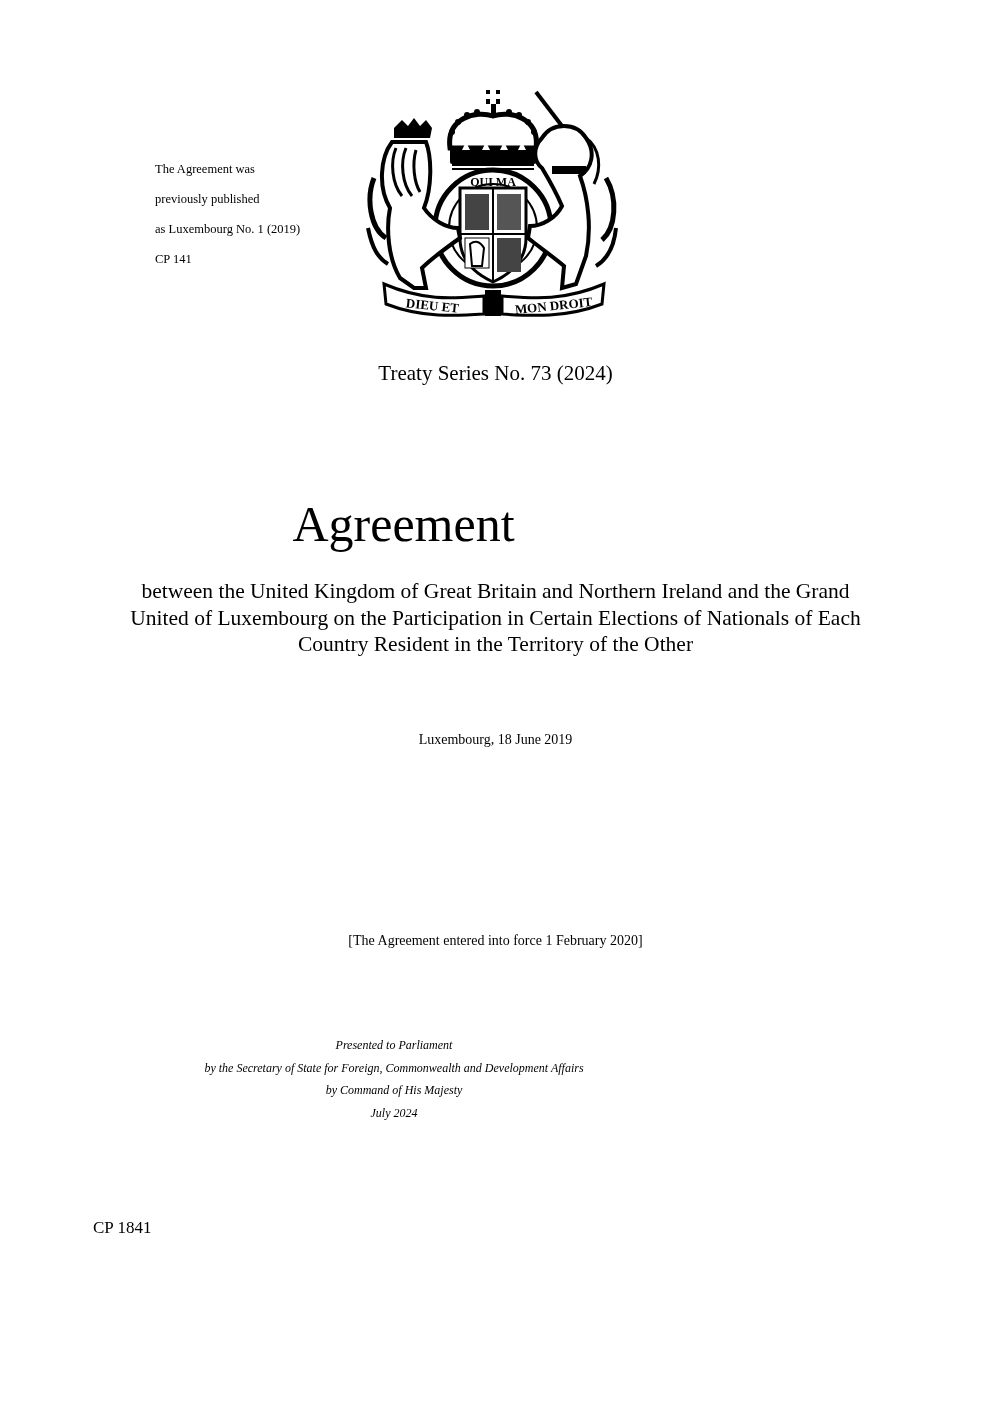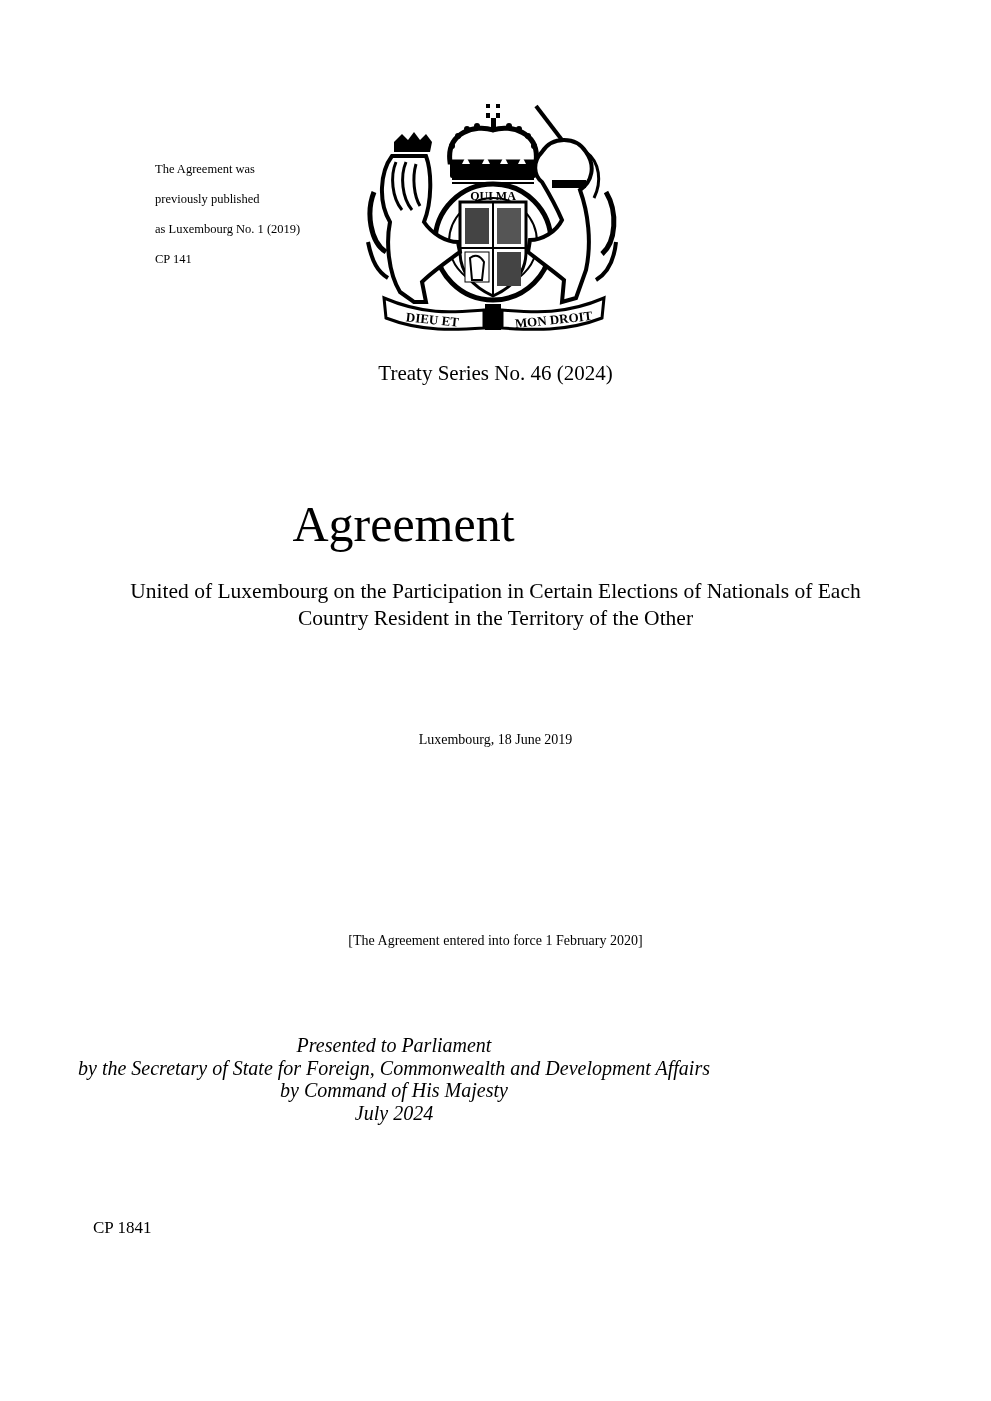--- a/index.html
+++ b/index.html
@@ -18,21 +18,21 @@
     .abs { position: absolute; }
     .previously {
       left: 155px;
       top: 147px;
       font-size: 12.5px;
       line-height: 15px;
       white-space: pre-line;
     }
     .crest {
       left: 366px;
-      top: 102px;
+      top: 88px;
       width: 256px;
       height: 230px;
     }
     .series {
       left: 0;
       width: 991px;
       top: 359px;
       text-align: center;
       font-size: 21px;
       line-height: 28px;
@@ -68,21 +68,21 @@
       text-align: center;
       font-size: 14px;
       line-height: 18px;
     }
     .presented {
       left: 0;
       width: 788px;
       top: 1034px;
       text-align: center;
       font-style: italic;
-      font-size: 20px;
+      font-size: 12px;
       line-height: 22.5px;
     }
     .presented div { white-space: nowrap; }
     .cp-number {
       left: 93px;
       top: 1217px;
       font-size: 17px;
       line-height: 22px;
     }
   </style>
@@ -158,25 +158,26 @@
     <g>
       <path d="M18 196 C60 214, 90 210, 118 208 L118 226 C90 228, 56 230, 20 216 Z" fill="#fff" stroke="#000" stroke-width="3"></path>
       <path d="M136 208 C164 210, 196 214, 238 196 L236 216 C200 230, 166 228, 136 226 Z" fill="#fff" stroke="#000" stroke-width="3"></path>
       <rect x="119" y="202" width="16" height="26" fill="#000"></rect>
       <text x="66" y="222" text-anchor="middle" font-family="Liberation Serif, serif" font-size="13" font-weight="bold" transform="rotate(6 66 222)">DIEU ET</text>
       <text x="188" y="222" text-anchor="middle" font-family="Liberation Serif, serif" font-size="13" font-weight="bold" transform="rotate(-6 188 222)">MON DROIT</text>
     </g>
   </svg>
 </div>
 
-<div class="abs series">Treaty Series No. 46 (2024)</div>
+<div class="abs series">Treaty Series No. 73 (2024)</div>
 
 <div class="abs title">Agreement</div>
 
 <div class="abs subtitle">
+  <div>between the United Kingdom of Great Britain and Northern Ireland and the Grand</div>
   <div>United of Luxembourg on the Participation in Certain Elections of Nationals of Each</div>
   <div>Country Resident in the Territory of the Other</div>
 </div>
 
 <div class="abs place-date">Luxembourg, 18 June 2019</div>
 
 <div class="abs entry-force">[The Agreement entered into force 1 February 2020]</div>
 
 <div class="abs presented">
   <div>Presented to Parliament</div>

